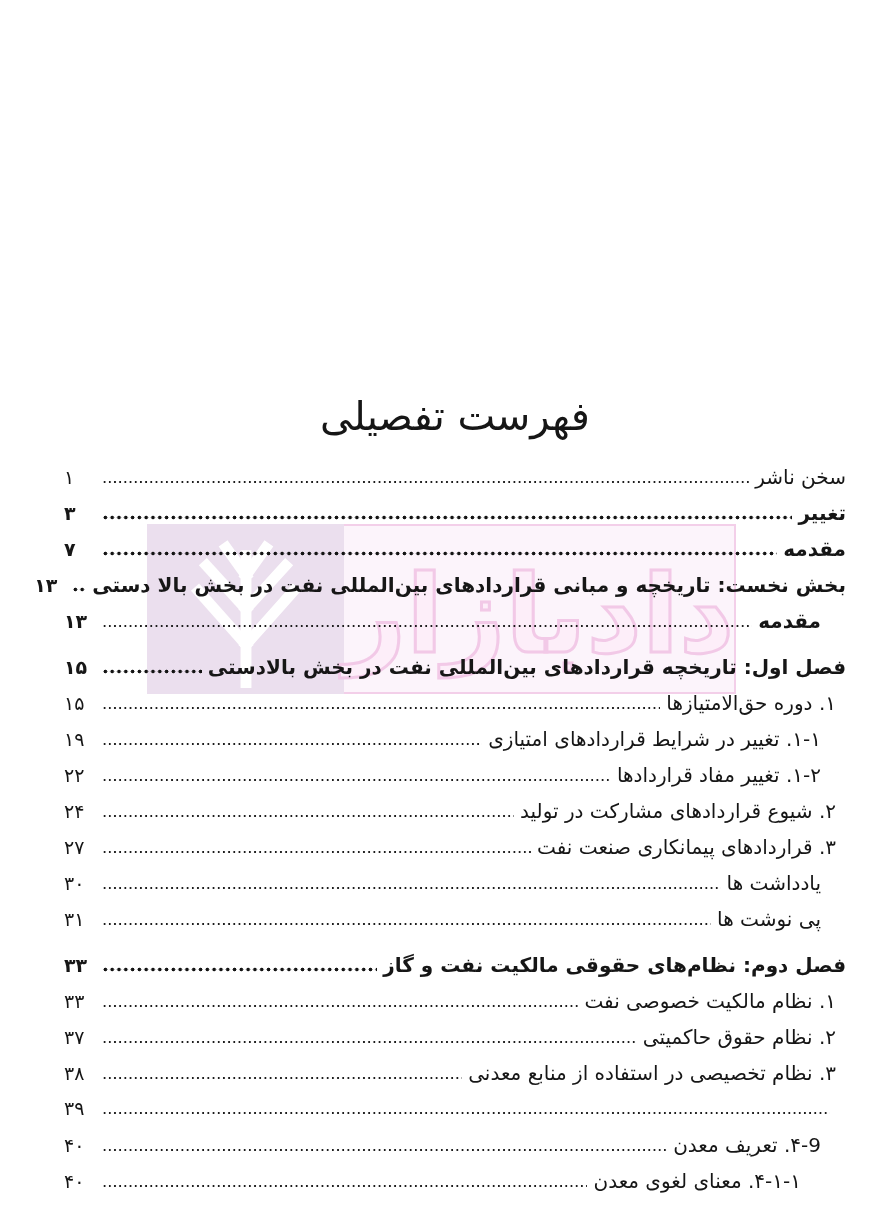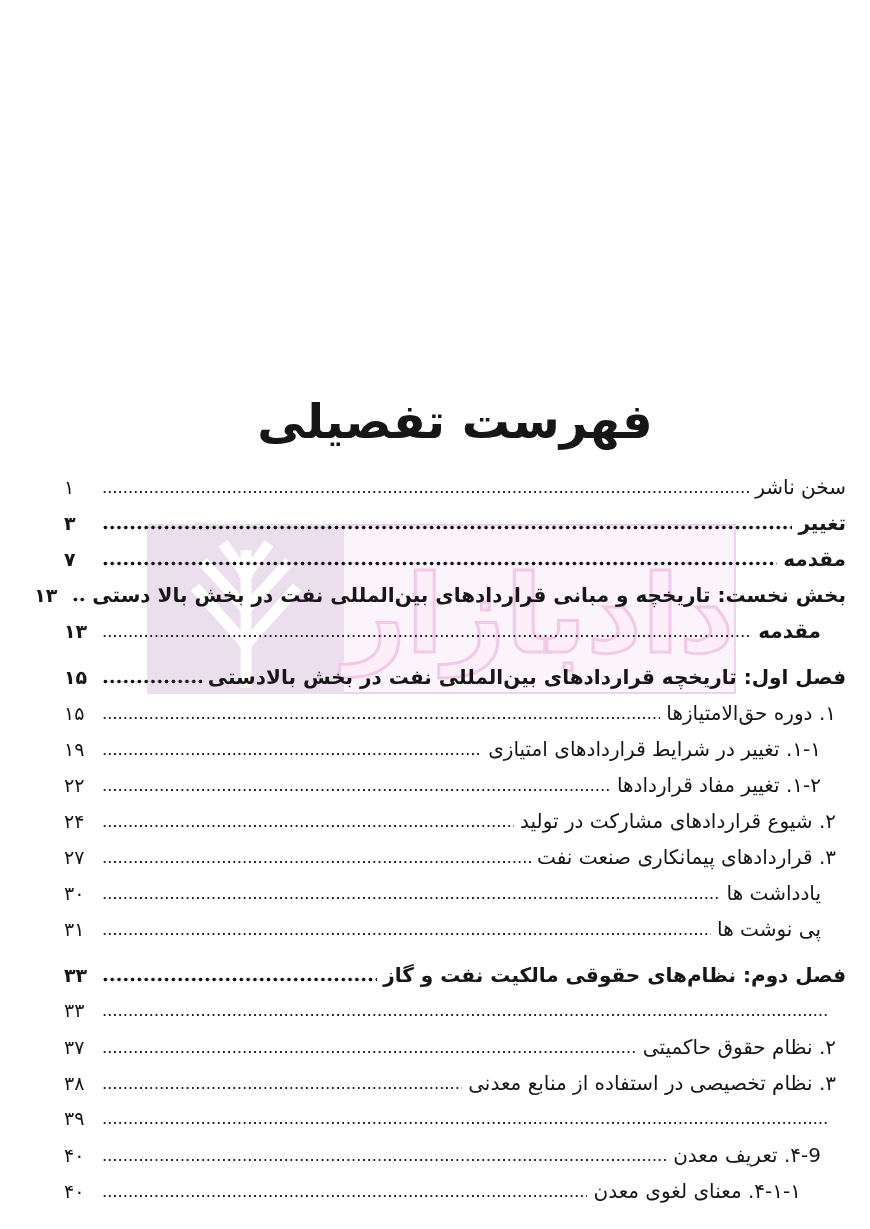--- a/index.html
+++ b/index.html
@@ -47,22 +47,22 @@
   }
   
   .content{
     position:relative;
     z-index:1;
     padding:393px 24px 0 64px;
     direction:rtl;
   }
   .doc-title{
     text-align:center;
-    font-size:48px;
-    font-weight:bold;
+    font-size:40px;
+    font-weight:normal;
     margin:0 0 26px 0;
     letter-spacing:0px;
   }
   .toc{list-style:none;margin:0;padding:0;}
   .row{
     display:flex;
     align-items:baseline;
     height:36px;
     font-size:20px;
   }
@@ -183,20 +183,21 @@
     <span class="label">پی نوشت ها</span>
     <span class="leader"></span>
     <span class="pagenum">۳۱</span>
   </li>
       <li class="row lv0 bold gap">
     <span class="label">فصل دوم: نظام‌های حقوقی مالکیت نفت و گاز</span>
     <span class="leader thick"></span>
     <span class="pagenum">۳۳</span>
   </li>
       <li class="row lv1">
+    <span class="label">۱. نظام مالکیت خصوصی نفت</span>
     <span class="leader"></span>
     <span class="pagenum">۳۳</span>
   </li>
       <li class="row lv1">
     <span class="label">۲. نظام حقوق حاکمیتی</span>
     <span class="leader"></span>
     <span class="pagenum">۳۷</span>
   </li>
       <li class="row lv1">
     <span class="label">۳. نظام تخصیصی در استفاده از منابع معدنی</span>

